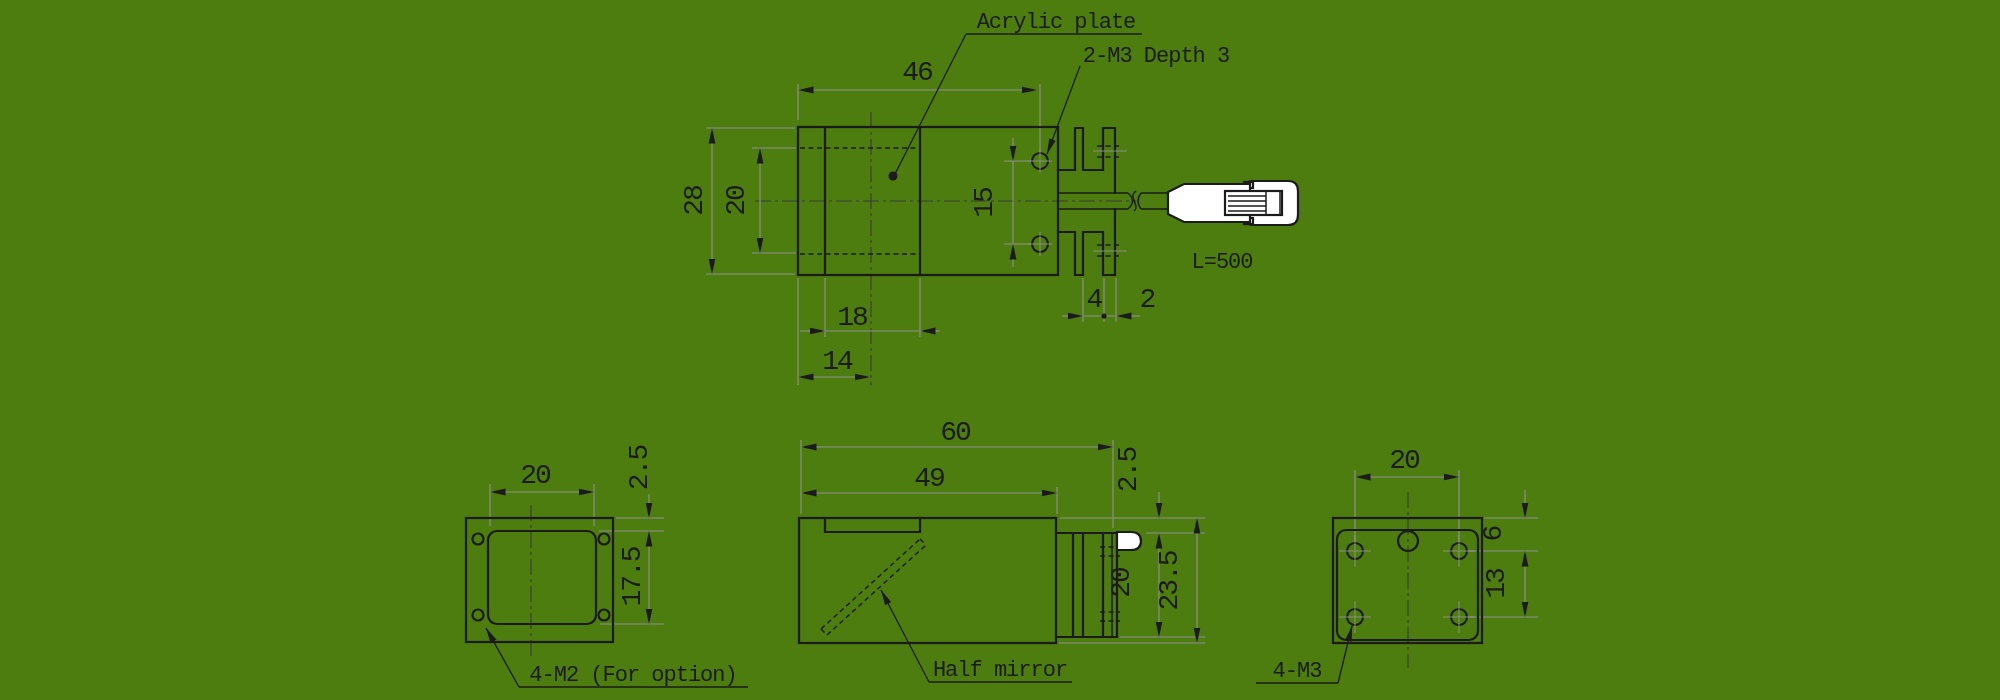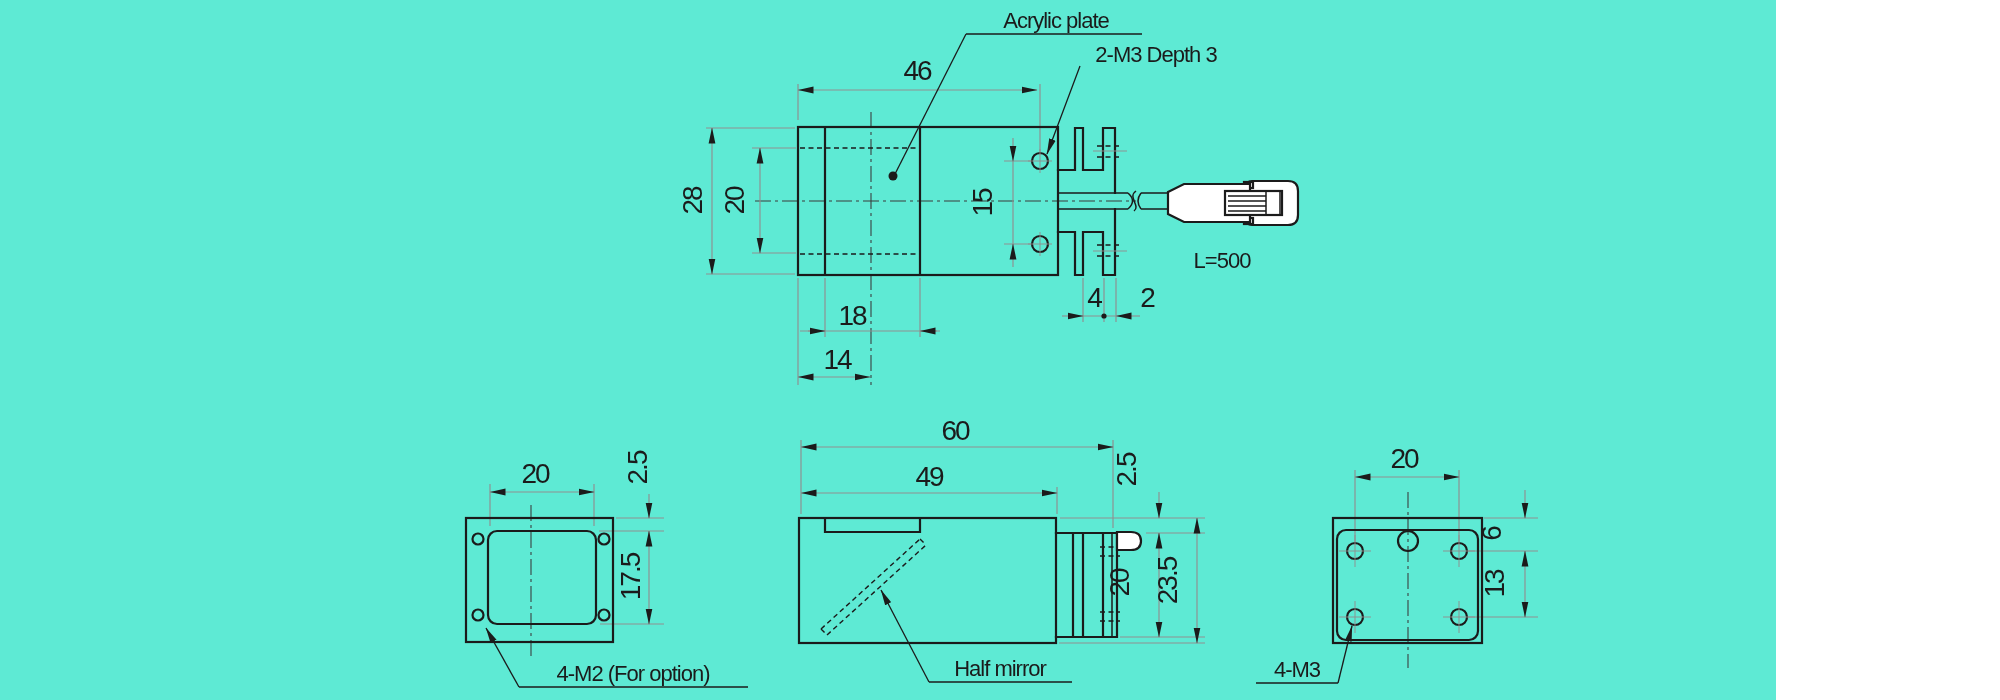--- a/index.html
+++ b/index.html
@@ -1,17 +1,17 @@
 <!DOCTYPE html>
 <html><head>
 <meta charset="utf-8">
 <style>
   html,body{margin:0;padding:0;background:#fff;}
-  #stage{position:relative;width:1776px;height:700px;background:#5eead4;overflow:hidden;
-         font-family:Liberation Sans, sans-serif;}
+  #stage{position:relative;width:2000px;height:700px;background:#4d7c0f;overflow:hidden;
+         font-family:Liberation Mono, monospace;}
   svg{position:absolute;left:0;top:0;}
   text{fill:#1b1b1b;}
   .dimtxt{font-size:28px;letter-spacing:-2px;}
   .anntxt{font-size:22px;letter-spacing:-1px;}
   .obj{stroke:#1b1b1b;stroke-width:2.2;fill:none;stroke-linecap:square;}
   .objthin{stroke:#1b1b1b;stroke-width:1.5;fill:none;}
   .objfill{stroke:#1b1b1b;stroke-width:2.2;fill:#ffffff;}
   .hid{stroke:#1b1b1b;stroke-width:1.4;fill:none;stroke-dasharray:5 3.5;}
   .cl{stroke:#3a3a3a;stroke-width:1.05;fill:none;stroke-dasharray:16 4 3 4;}
   .dim{stroke:#8f8f8f;stroke-width:1.15;fill:none;}

